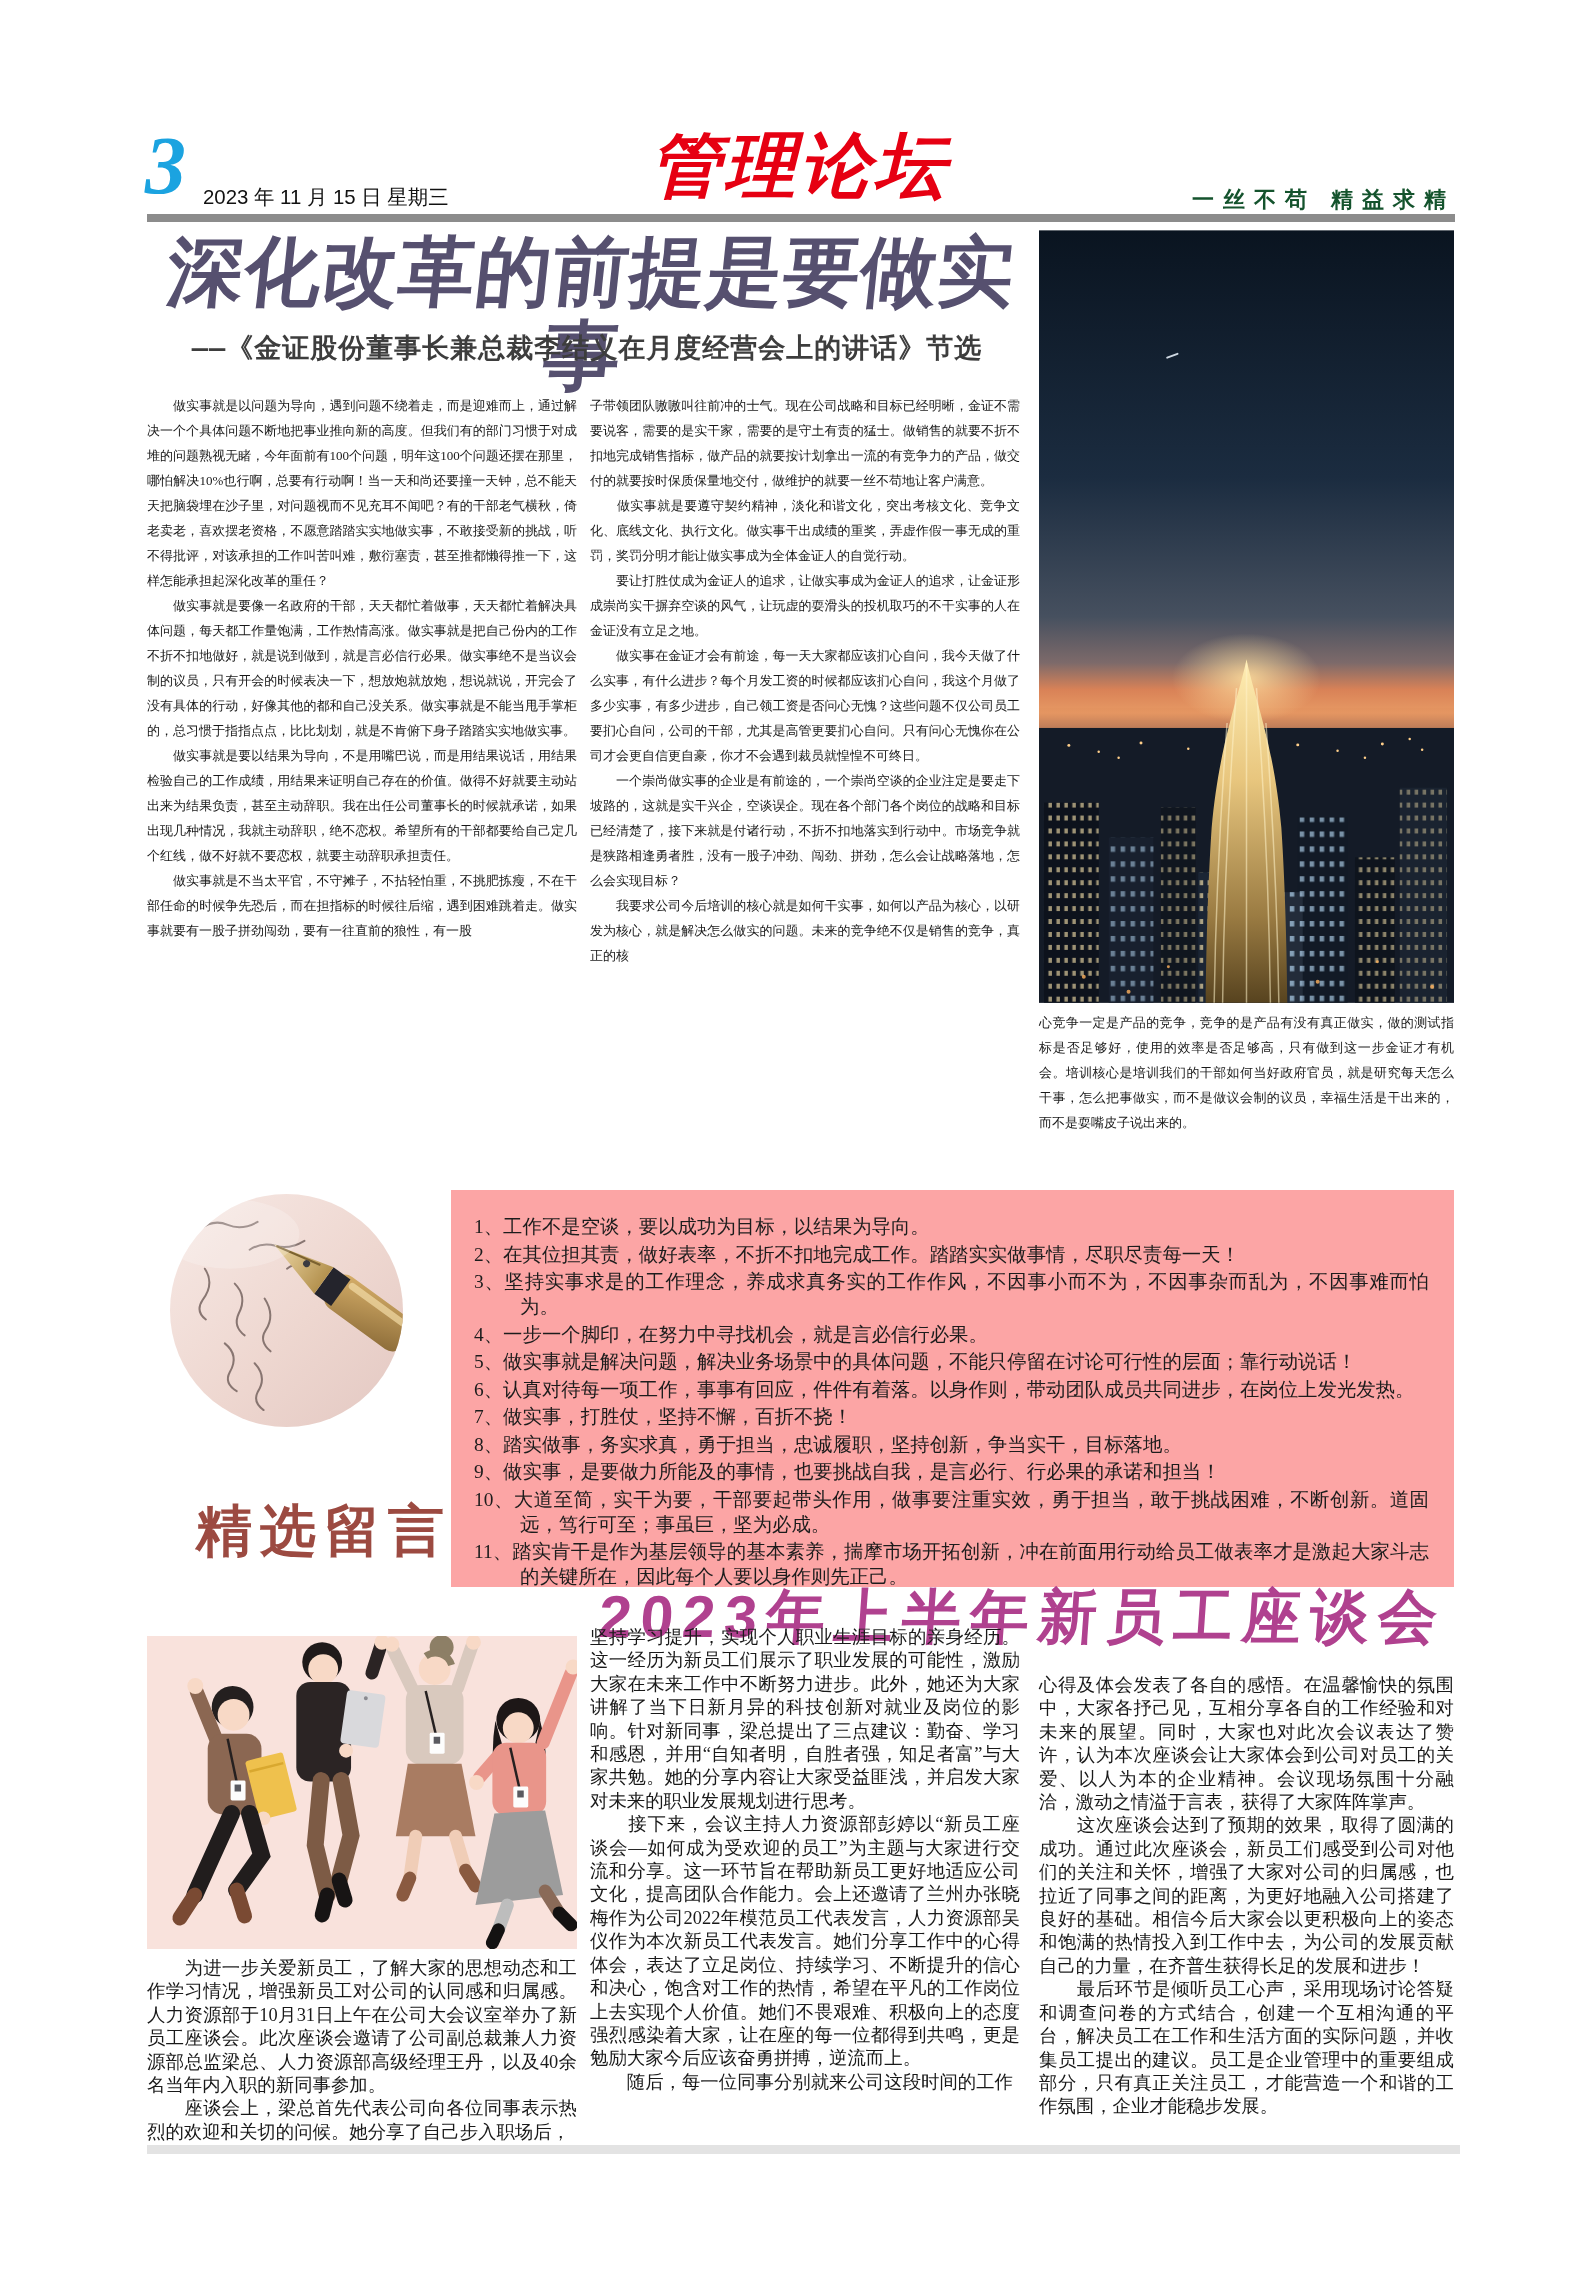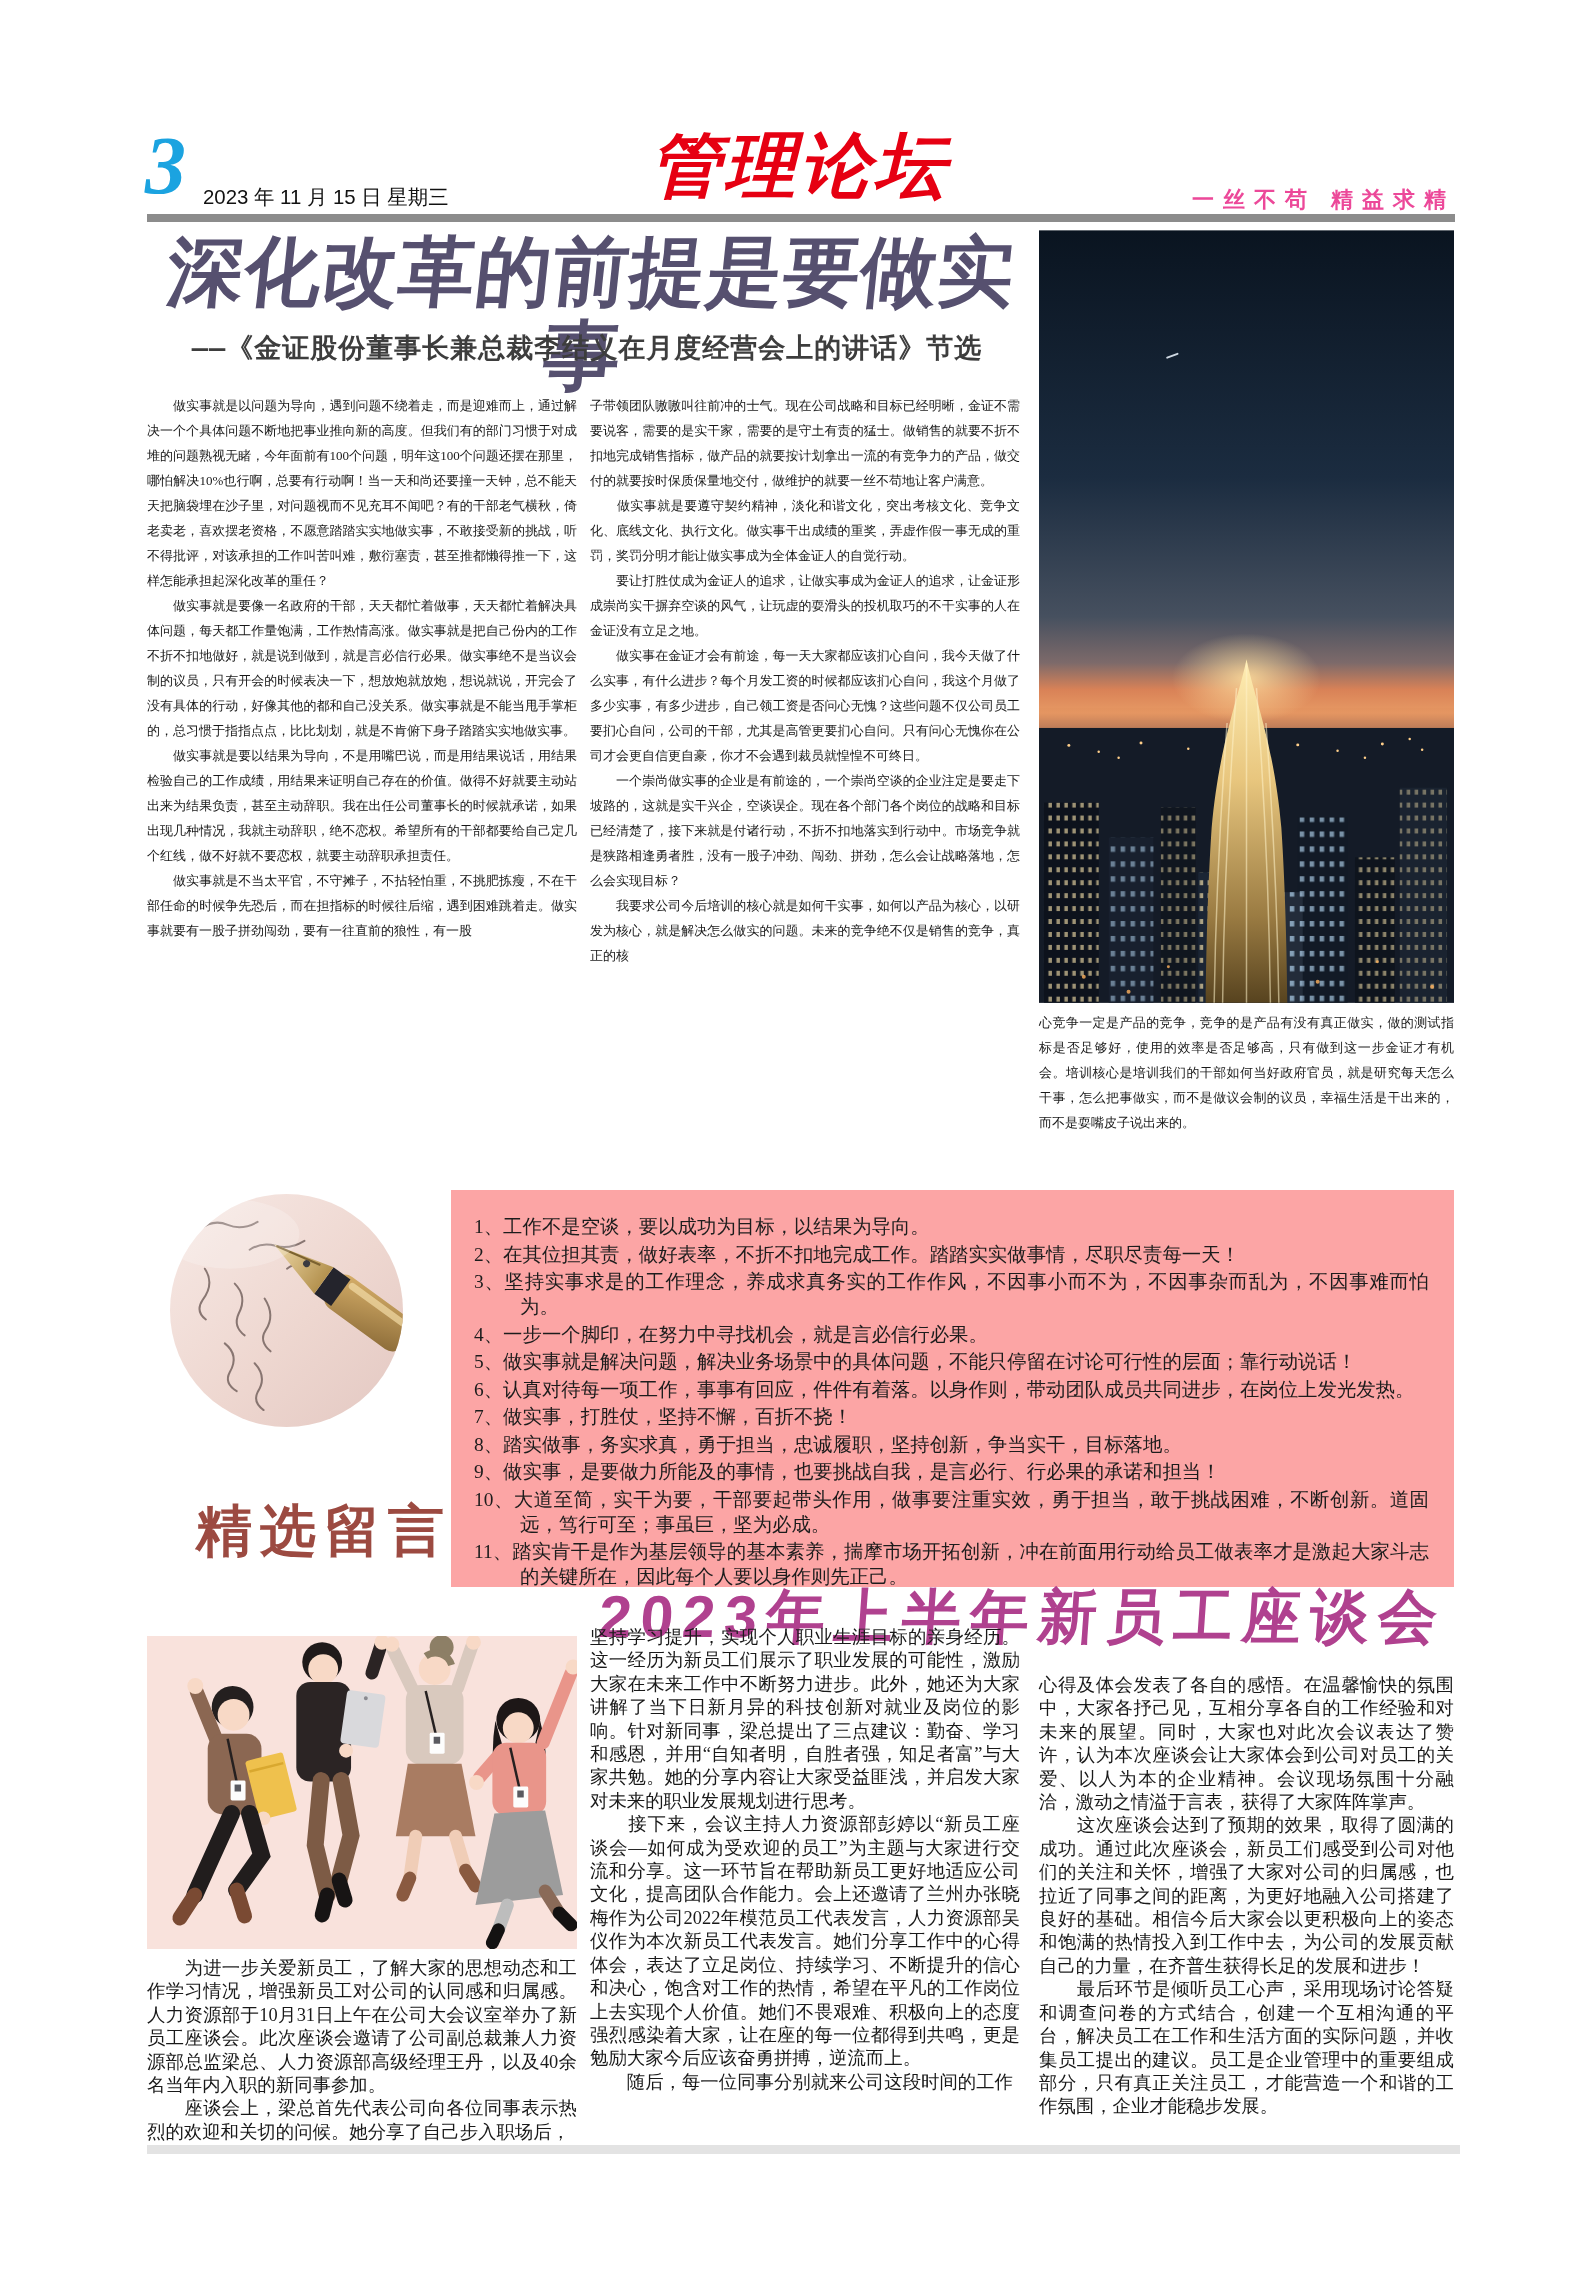--- a/index.html
+++ b/index.html
@@ -8,21 +8,21 @@
   .abs{position:absolute;}
 
   
   .page-no{left:145px;top:125px;font-size:82px;font-style:italic;font-weight:bold;
            color:#1ba3e0;font-family:"Liberation Serif",serif;line-height:1;}
   .date-line{left:203px;top:183px;font-size:20.4px;font-family:"Liberation Sans","DejaVu Sans",sans-serif;color:#111;}
   .forum-title{left:563px;top:124px;width:473px;text-align:center;font-size:71px;line-height:1.2;
                font-weight:900;font-style:italic;color:#e60012;letter-spacing:4px;
                font-family:"Liberation Serif","DejaVu Serif",serif;}
   .slogan{left:1131px;top:185px;width:324px;text-align:right;font-size:22px;font-weight:bold;
-          letter-spacing:9px;font-family:"Liberation Sans","DejaVu Sans",sans-serif;color:#ec4899;}
+          letter-spacing:9px;font-family:"Liberation Sans","DejaVu Sans",sans-serif;color:#14532d;}
   .head-rule{left:147px;top:214px;width:1308px;height:8px;background:#8c8c8c;}
 
   
   .headline1{left:147px;top:230px;width:880px;text-align:center;font-size:76px;line-height:1.1;
              font-weight:900;color:#56506f;font-family:"Liberation Sans","DejaVu Sans",sans-serif;
              transform:skewX(-6deg);letter-spacing:1px;}
   .subtitle1{left:147px;top:330px;width:880px;text-align:center;font-size:27px;font-weight:bold;
              color:#3d3d3d;letter-spacing:1px;font-family:Liberation Mono, monospace;}
   .bodytext{font-size:13px;line-height:25px;text-align:justify;color:#191919;}
   .bodytext p{margin:0;}

